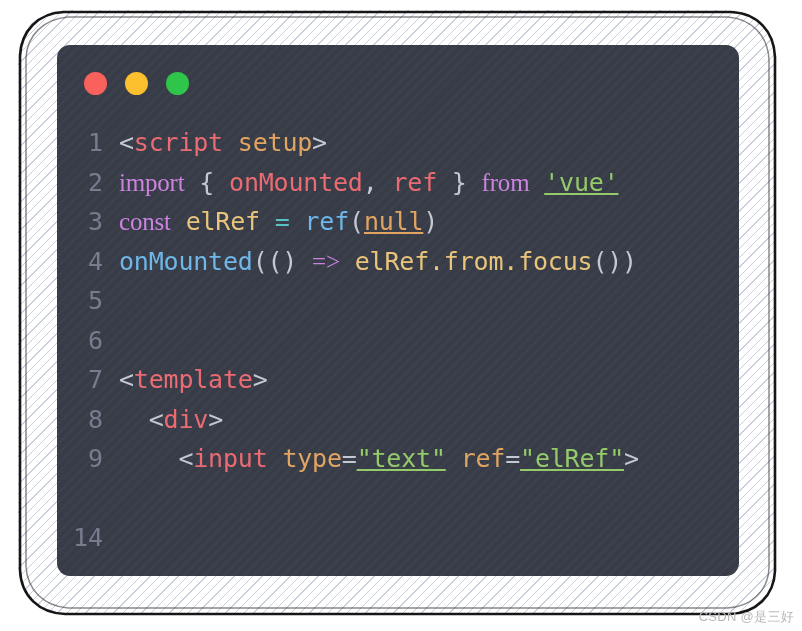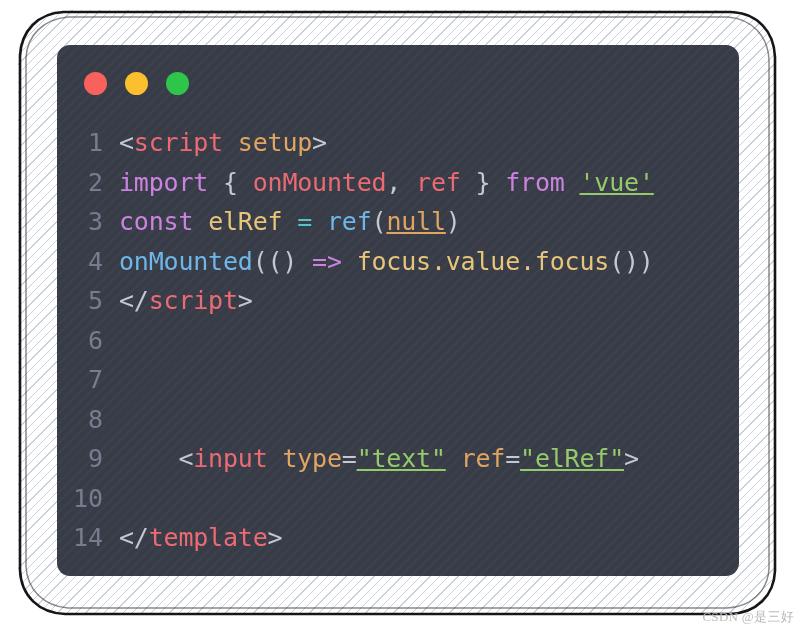--- a/index.html
+++ b/index.html
@@ -119,34 +119,34 @@
     font-family: "DejaVu Sans Mono", monospace;
     letter-spacing: -0.2px;
     white-space: pre;
   }
 
   
   .t-punct   { color: #c3c8d2; }
   .t-tag     { color: #ec6b73; }
   .t-attr    { color: #e2a561; }
   .t-string  { color: #94ca6a; text-decoration: underline; }
-  .t-keyword { color: #cc83e0; }
+  .t-keyword { color: #cc83e0; font-family: Liberation Serif, serif; }
   .t-func    { color: #6fb7e8; }
   .t-var     { color: #e8c57a; text-align: center; }
   .t-ident   { color: #ec6b73; }
   .t-op      { color: #57c4c4; }
   .t-const   { color: #e2a561; text-decoration: underline; }
   .t-plain   { color: #c3c8d2; }
 
   
   .watermark {
     position: absolute;
     right: 8px;
     bottom: 5px;
-    font-family: Liberation Serif, serif;
+    font-family: Liberation Sans, sans-serif;
     font-size: 13px;
     color: #b9b9b9;
     letter-spacing: 0.3px;
     white-space: nowrap;
   }
 </style>
 </head>
 <body>
 
 <div id="screenshot-root">
@@ -163,27 +163,27 @@
     <div class="window-dots">
       <span class="dot dot-close"></span>
       <span class="dot dot-min"></span>
       <span class="dot dot-max"></span>
     </div>
 
     <div class="code-area" id="code-area">
         <div class="code-line"><span class="lineno">1</span><span class="code-text"><span class="t-punct">&lt;</span><span class="t-tag">script</span><span class="t-plain"> </span><span class="t-attr">setup</span><span class="t-punct">&gt;</span></span></div>
         <div class="code-line"><span class="lineno">2</span><span class="code-text"><span class="t-keyword">import</span><span class="t-plain"> </span><span class="t-punct">{</span><span class="t-plain"> </span><span class="t-ident">onMounted</span><span class="t-punct">,</span><span class="t-plain"> </span><span class="t-ident">ref</span><span class="t-plain"> </span><span class="t-punct">}</span><span class="t-plain"> </span><span class="t-keyword">from</span><span class="t-plain"> </span><span class="t-string">'vue'</span></span></div>
         <div class="code-line"><span class="lineno">3</span><span class="code-text"><span class="t-keyword">const</span><span class="t-plain"> </span><span class="t-var">elRef</span><span class="t-plain"> </span><span class="t-op">=</span><span class="t-plain"> </span><span class="t-func">ref</span><span class="t-punct">(</span><span class="t-const">null</span><span class="t-punct">)</span></span></div>
-        <div class="code-line"><span class="lineno">4</span><span class="code-text"><span class="t-func">onMounted</span><span class="t-punct">(()</span><span class="t-plain"> </span><span class="t-keyword">=&gt;</span><span class="t-plain"> </span><span class="t-var">focus.value.focus</span><span class="t-punct">())</span></span></div>
-        <div class="code-line"><span class="lineno">5</span><span class="code-text"><span class="t-punct">&lt;/</span><span class="t-tag">script</span><span class="t-punct">&gt;</span></span></div>
+        <div class="code-line"><span class="lineno">4</span><span class="code-text"><span class="t-func">onMounted</span><span class="t-punct">(()</span><span class="t-plain"> </span><span class="t-keyword">=&gt;</span><span class="t-plain"> </span><span class="t-var">elRef.from.focus</span><span class="t-punct">())</span></span></div>
+        <div class="code-line"><span class="lineno">5</span></div>
         <div class="code-line"><span class="lineno">6</span><span class="code-text"></span></div>
-        <div class="code-line"><span class="lineno">7</span></div>
-        <div class="code-line"><span class="lineno">8</span></div>
+        <div class="code-line"><span class="lineno">7</span><span class="code-text"><span class="t-punct">&lt;</span><span class="t-tag">template</span><span class="t-punct">&gt;</span></span></div>
+        <div class="code-line"><span class="lineno">8</span><span class="code-text"><span class="t-punct">  &lt;</span><span class="t-tag">div</span><span class="t-punct">&gt;</span></span></div>
         <div class="code-line"><span class="lineno">9</span><span class="code-text"><span class="t-punct">    &lt;</span><span class="t-tag">input</span><span class="t-plain"> </span><span class="t-attr">type</span><span class="t-punct">=</span><span class="t-string">"text"</span><span class="t-plain"> </span><span class="t-attr">ref</span><span class="t-punct">=</span><span class="t-string">"elRef"</span><span class="t-punct">&gt;</span></span></div>
-        <div class="code-line"><span class="lineno">10</span></div>
-        <div class="code-line"><span class="lineno">14</span><span class="code-text"><span class="t-punct">&lt;/</span><span class="t-tag">template</span><span class="t-punct">&gt;</span></span></div>
+        <div class="code-line"></div>
+        <div class="code-line"><span class="lineno">14</span></div>
       </div>
 
   </div>
 
   <div class="watermark">CSDN @是三好</div>
 
 </div>
 
 </body></html>

